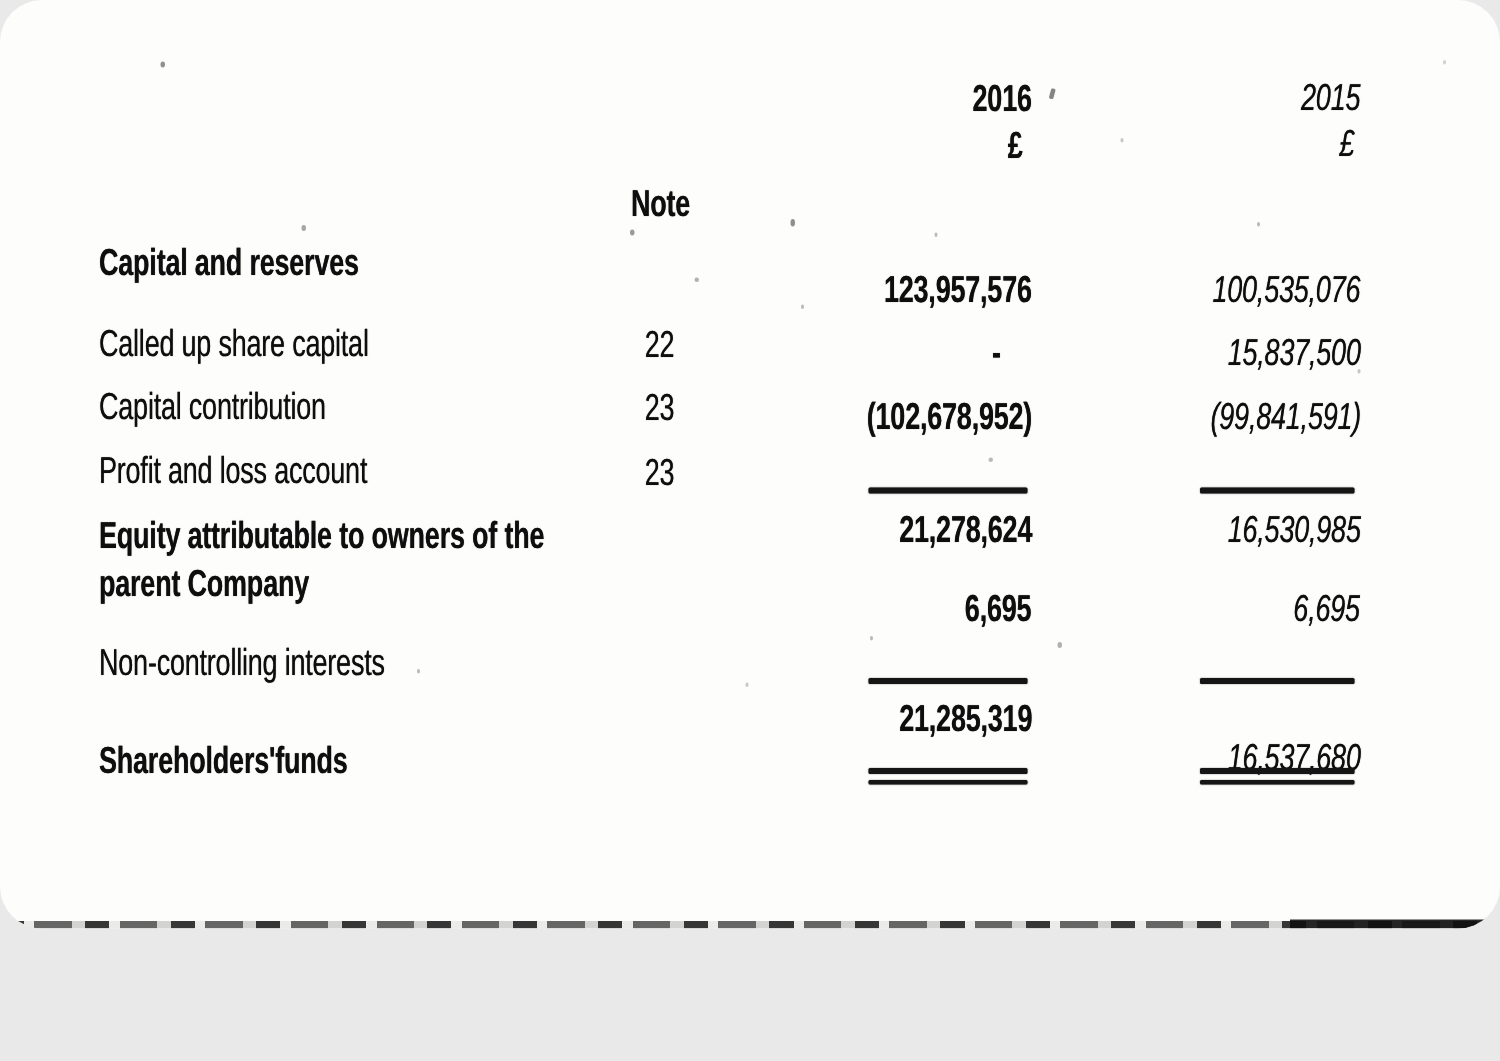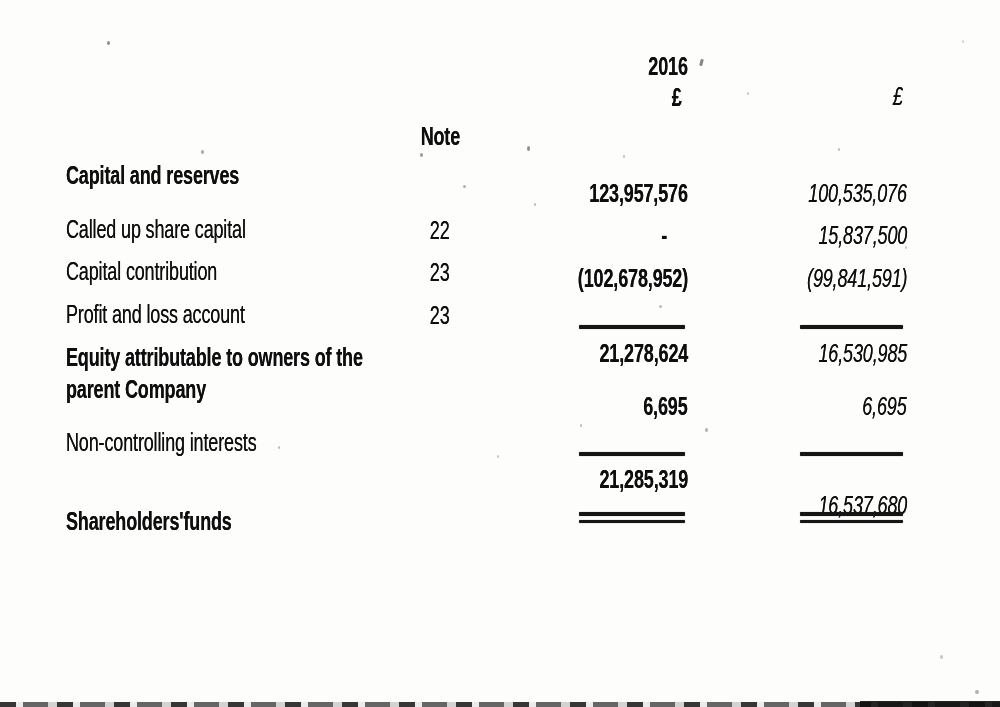--- a/index.html
+++ b/index.html
@@ -1,23 +1,24 @@
 <!DOCTYPE html>
 <html><head>
 <meta charset="utf-8">
 <style>
   html,body{margin:0;padding:0;background:#e9e9e9;}
   .page{
     position:relative;
-    width:1000px;height:707px;
+    width:1000px;height:619px;
     margin:0 auto;
     background:#fdfdfc;
     overflow:hidden;
     font-family:"Liberation Sans", sans-serif;
     color:#0e0e0e;
+    border-radius:28px;
   }
   
   .t{
     display:inline-block;
     font-size:25px;
     line-height:1.1;
     letter-spacing:-0.2px;
     transform:scaleX(0.72);
     transform-origin:0 50%;
     text-shadow:0 0 0.6px rgba(10,10,10,0.85);
@@ -54,20 +55,21 @@
     position:absolute;right:0;bottom:0;width:140px;height:6px;
     background:rgba(15,15,15,.9);
   }
 </style>
 </head>
 <body>
 
 <div class="page">
 
   <div class="abs col-2016" style="top:53px"><span class="t b">2016</span></div>
+  <div class="abs col-2015" style="top:52px"><span class="t i">2015</span></div>
   <div class="abs col-note" style="top:86px"><span class="t b">Note</span></div>
   <div class="abs col-2016" style="top:84px;padding-right:6px;box-sizing:border-box;"><span class="t b">£</span></div>
   <div class="abs col-2015" style="top:83px;padding-right:4px;box-sizing:border-box;"><span class="t i">£</span></div>
 
   <div class="abs col-label" style="top:126px"><span class="t b">Capital and reserves</span></div>
 
   <div>
     <div class="abs col-label" style="top:180px"><span class="t">Called up share capital</span></div>
     <div class="abs col-note" style="top:180px"><span class="t">22</span></div>
     <div class="abs col-2016" style="top:180px"><span class="t b">123,957,576</span></div>
@@ -101,21 +103,21 @@
   <div>
     <div class="abs col-label" style="top:393px"><span class="t">Non-controlling interests</span></div>
     <div class="abs col-2016" style="top:393px"><span class="t b">6,695</span></div>
     <div class="abs col-2015" style="top:393px"><span class="t i">6,695</span></div>
   </div>
 
   <div class="rule rule-2016 h4" style="top:452px"></div>
   <div class="rule rule-2015 h4" style="top:452px"></div>
 
   <div>
-    <div class="abs col-label" style="top:472px"><span class="t b">Shareholders'funds</span></div>
+    <div class="abs col-label" style="top:458px"><span class="t b">Shareholders'funds</span></div>
     <div class="abs col-2016" style="top:466px"><span class="t b">21,285,319</span></div>
     <div class="abs col-2015" style="top:492px"><span class="t i">16,537,680</span></div>
   </div>
 
   <div class="rule rule-2016 h4" style="top:512px"></div>
   <div class="rule rule-2016 h3" style="top:520px"></div>
   <div class="rule rule-2015 h4" style="top:512px"></div>
   <div class="rule rule-2015 h3" style="top:520px"></div>
 
   <div class="speck" style="left:107px;top:41px;width:3px;height:4px;opacity:.5"></div>

